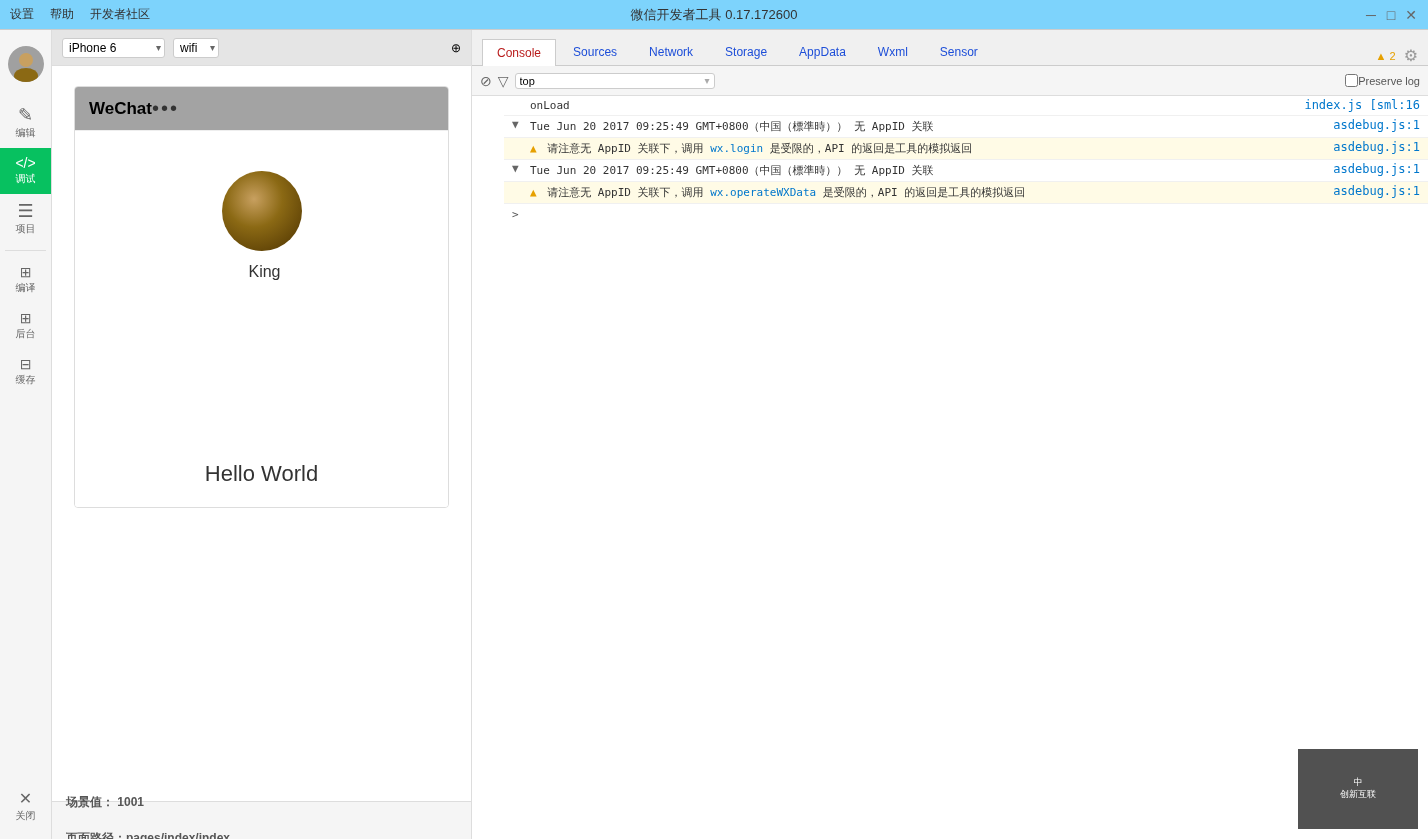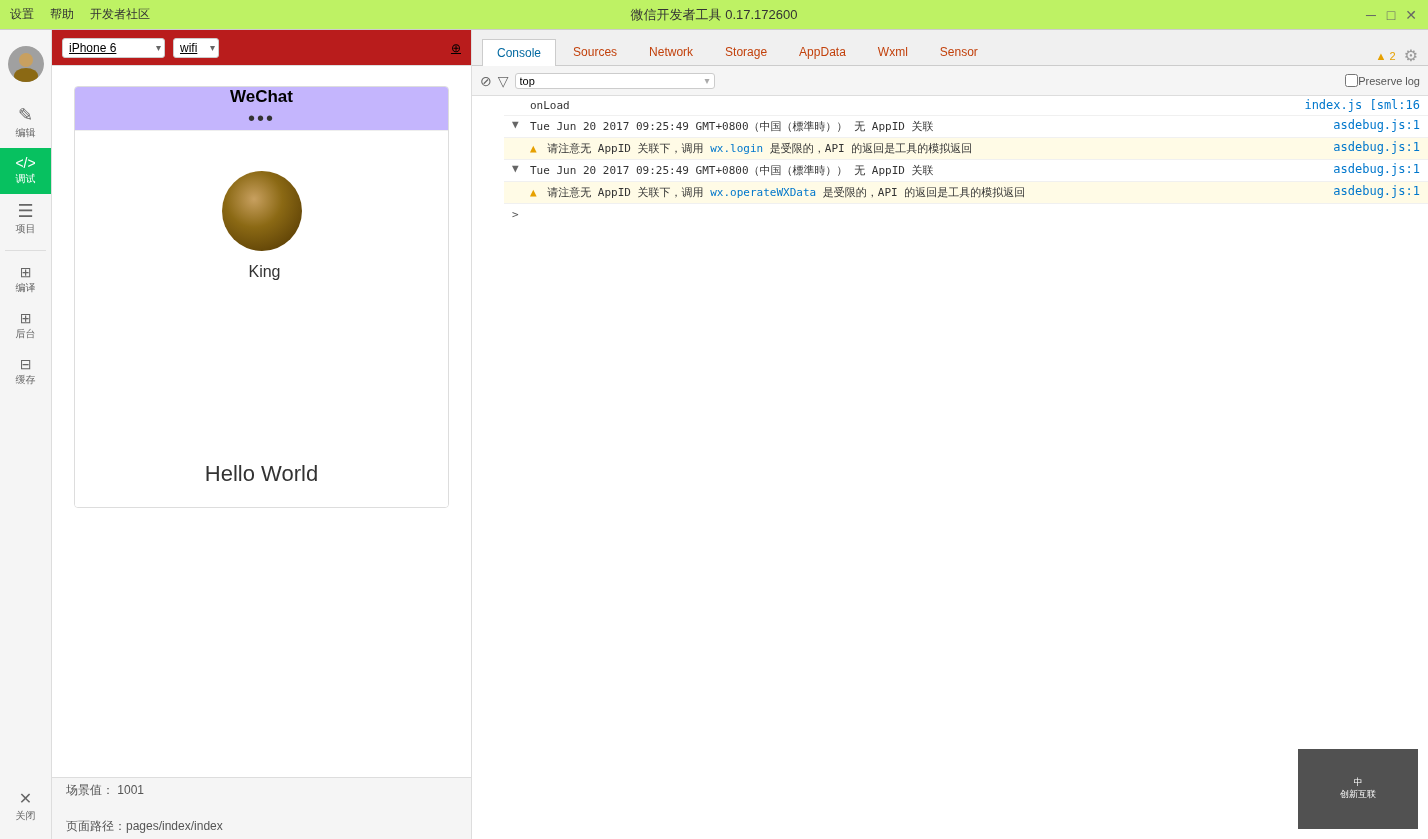--- a/index.html
+++ b/index.html
@@ -1,21 +1,21 @@
 <!DOCTYPE html>
 <html><head>
   <meta charset="utf-8">
   <style>
     * { margin: 0; padding: 0; box-sizing: border-box; }
     body { font-family: 'Microsoft YaHei', 'PingFang SC', sans-serif; width: 1428px; height: 839px; overflow: hidden; background: #f0f0f0; display: flex; flex-direction: column; font-size: 12px; }
 
     
     .title-bar {
       height: 30px;
-      background: #bef264;
+      background: #7dd3fc;
       display: flex;
       align-items: center;
       justify-content: space-between;
       padding: 0 10px;
       border-bottom: 1px solid #ccc;
       flex-shrink: 0;
     }
     .title-bar-left { display: flex; gap: 16px; font-size: 12px; color: #333; }
     .title-bar-center { font-size: 13px; color: #333; position: absolute; left: 50%; transform: translateX(-50%); }
     .title-bar-right { display: flex; gap: 6px; }
@@ -75,28 +75,27 @@
     .device-panel {
       width: 420px;
       background: #fff;
       border-right: 1px solid #ddd;
       display: flex;
       flex-direction: column;
       flex-shrink: 0;
     }
     .device-toolbar {
       height: 36px;
-      background: #b91c1c;
+      background: #e5e5e5;
       border-bottom: 1px solid #ddd;
       display: flex;
       align-items: center;
       padding: 0 10px;
       gap: 8px;
       flex-shrink: 0;
-      text-decoration: underline;
     }
     .device-select {
       background: #fff;
       border: 1px solid #ccc;
       border-radius: 3px;
       padding: 2px 20px 2px 6px;
       font-size: 12px;
       appearance: none;
       cursor: pointer;
       position: relative;
@@ -117,27 +116,26 @@
       width: 375px;
       background: #fff;
       border: 1px solid #ddd;
       border-radius: 4px;
       overflow: hidden;
       display: flex;
       flex-direction: column;
     }
     .phone-nav {
       height: 44px;
-      background: #c4b5fd;
-      display: flex;
-      align-items: center;
-      justify-content: flex-end;
+      background: #a3a3a3;
+      display: flex;
+      align-items: center;
+      justify-content: flex-start;
       padding: 0 14px;
       border-bottom: 1px solid #eee;
-      flex-direction: column;
     }
     .phone-nav-title { font-size: 17px; font-weight: 600; color: #000; }
     .dots { letter-spacing: 2px; color: #333; font-size: 20px; }
     .phone-content {
       flex: 1;
       display: flex;
       flex-direction: column;
       align-items: center;
       padding: 40px 20px 20px;
       background: #fff;
@@ -156,30 +154,31 @@
     .phone-avatar-img {
       width: 100%;
       height: 100%;
       background: radial-gradient(circle at 40% 35%, #c8a060 0%, #8B6914 40%, #4a3000 100%);
     }
     .phone-username { font-size: 16px; color: #333; margin-bottom: 20px; margin-left: 6px; }
     .phone-hello { font-size: 22px; color: #333; margin-top: 160px; }
 
     
     .device-bottom {
-      height: 62px;
+      height: 38px;
       background: #f5f5f5;
       border-top: 1px solid #ddd;
       padding: 6px 14px;
       font-size: 12px;
       color: #555;
       display: flex;
       flex-direction: column;
       justify-content: center;
       gap: 19px;
+      font-weight: bold;
     }
 
     
     .debug-panel {
       flex: 1;
       display: flex;
       flex-direction: column;
       background: #fff;
       overflow: hidden;
     }
@@ -188,32 +187,32 @@
       background: #f0f0f0;
       display: flex;
       align-items: flex-end;
       padding: 0 10px;
       border-bottom: 1px solid #ccc;
       flex-shrink: 0;
     }
     .debug-tab {
       padding: 6px 14px;
       font-size: 12px;
-      color: #c2410c;
+      color: #1d4ed8;
       cursor: pointer;
       border: 1px solid transparent;
       border-bottom: none;
       margin-right: 2px;
       background: transparent;
     }
     .debug-tab.active {
       background: #fff;
       border-color: #ccc;
       border-bottom-color: #fff;
-      color: #0369a1;
+      color: #b91c1c;
       margin-bottom: -1px;
       margin-top: 8px;
     }
     .debug-toolbar {
       height: 30px;
       background: #f5f5f5;
       border-bottom: 1px solid #ddd;
       display: flex;
       align-items: center;
       padding: 0 8px;

